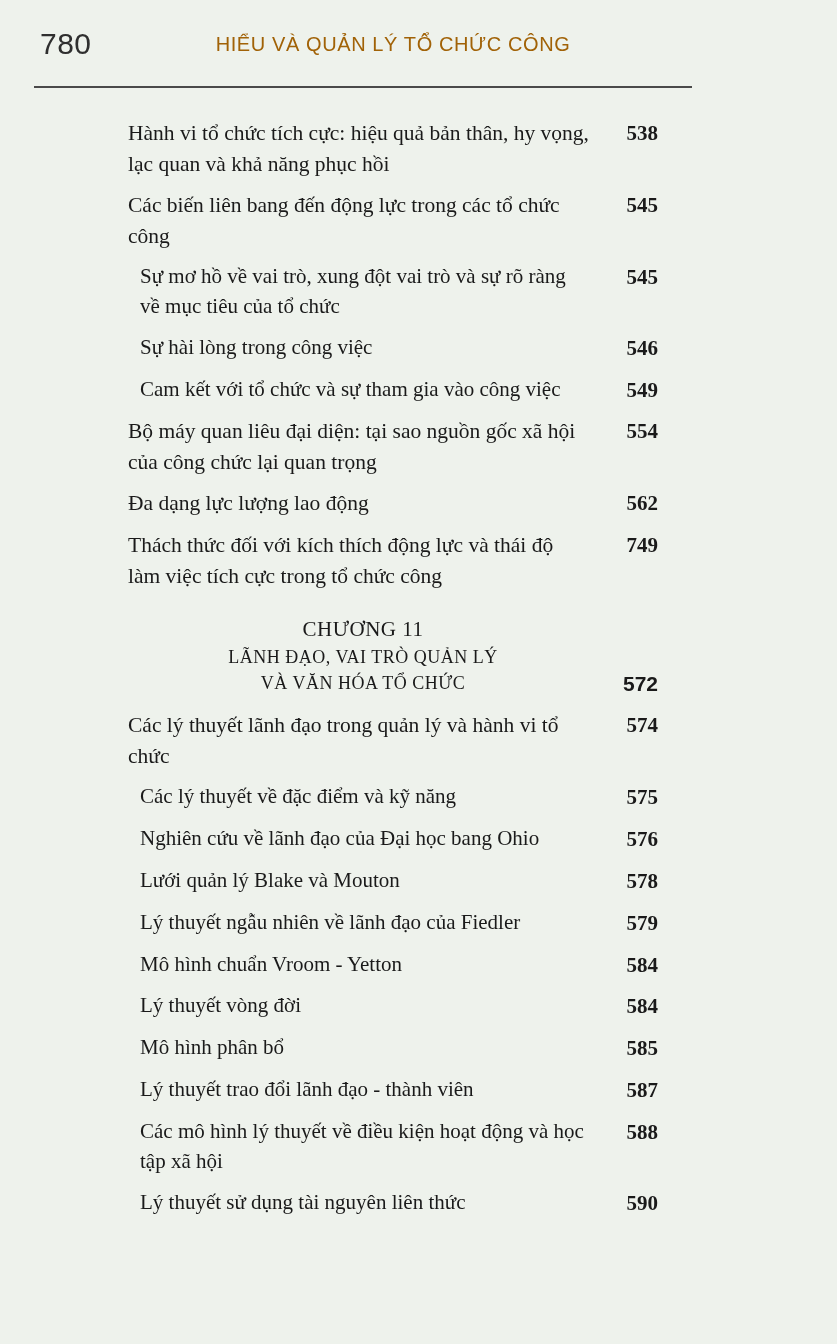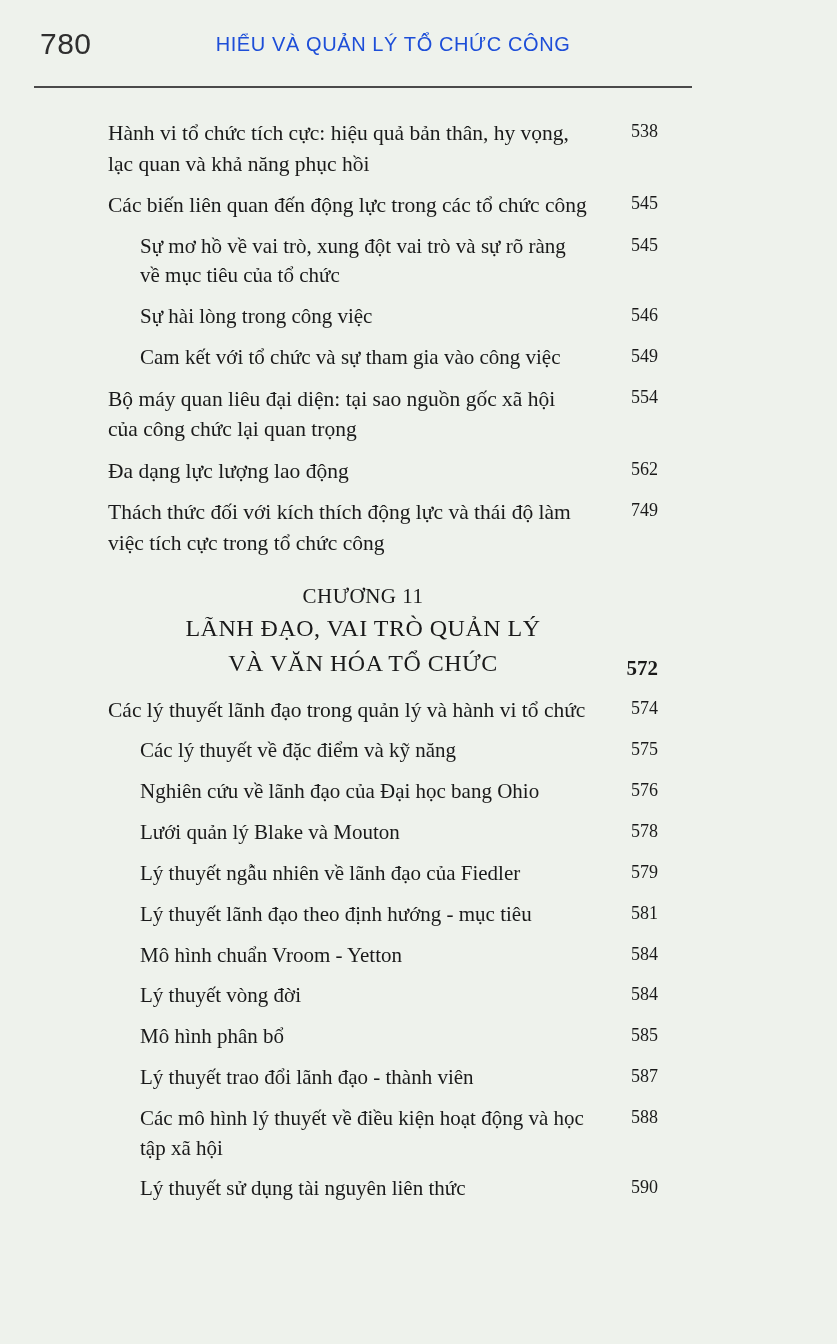--- a/index.html
+++ b/index.html
@@ -37,21 +37,21 @@
     color: #2f2f2f;
     width: 150px;
     letter-spacing: 0.5px;
   }
   .header-title {
     flex: 1;
     text-align: center;
     font-family: "Liberation Sans", sans-serif;
     font-size: 20px;
     letter-spacing: 0.6px;
-    color: #1d4ed8;
+    color: #a16207;
     margin-left: -90px;
   }
   .header-rule {
     position: absolute;
     left: 34px;
     right: 34px;
     bottom: 0;
     height: 2px;
     background: #4a4a4a;
   }
@@ -66,29 +66,29 @@
     justify-content: space-between;
     margin-bottom: 11px;
     line-height: 1.42;
   }
   .toc-text {
     font-size: 21.5px;
     padding-right: 16px;
     max-width: 600px;
   }
   .toc-page {
-    font-size: 18px;
-    font-weight: normal;
+    font-size: 21px;
+    font-weight: bold;
     min-width: 52px;
     text-align: right;
     white-space: nowrap;
     padding-top: 1px;
   }
   .level-1 .toc-text {
-    margin-left: 64px;
+    margin-left: 84px;
   }
   .level-2 .toc-text {
     margin-left: 96px;
     font-size: 21px;
   }
   .level-1 .toc-page,
   .level-2 .toc-page {
     margin-right: 24px;
   }
   
@@ -99,31 +99,31 @@
   .chapter-lines {
     text-align: center;
     font-family: Liberation Serif, serif;
   }
   .chapter-num {
     font-size: 21px;
     letter-spacing: 0.5px;
     margin-bottom: 2px;
   }
   .chapter-title-line {
-    font-size: 24px;
+    font-size: 18px;
     letter-spacing: 0.5px;
     line-height: 1.45;
   }
   .chapter-page {
     position: absolute;
     right: 24px;
     bottom: 0;
     font-size: 21px;
     font-weight: bold;
-    font-family: Liberation Serif, serif;
+    font-family: Liberation Sans, sans-serif;
   }
   .chapter-block-spacer {
     height: 6px;
   }
 </style>
 </head>
 <body>
 
 <div class="page">
 
@@ -133,21 +133,21 @@
     <div class="header-rule"></div>
   </div>
 
   <div class="toc">
     <div id="entries-before">
         <div class="toc-entry level-1">
           <div class="toc-text">Hành vi tổ chức tích cực: hiệu quả bản thân, hy vọng, lạc quan và khả năng phục hồi</div>
           <div class="toc-page">538</div>
         </div>
         <div class="toc-entry level-1">
-          <div class="toc-text">Các biến liên quan đến động lực trong các tổ chức công</div>
+          <div class="toc-text">Các biến liên bang đến động lực trong các tổ chức công</div>
           <div class="toc-page">545</div>
         </div>
         <div class="toc-entry level-2">
           <div class="toc-text">Sự mơ hồ về vai trò, xung đột vai trò và sự rõ ràng về mục tiêu của tổ chức</div>
           <div class="toc-page">545</div>
         </div>
         <div class="toc-entry level-2">
           <div class="toc-text">Sự hài lòng trong công việc</div>
           <div class="toc-page">546</div>
         </div>
@@ -194,24 +194,20 @@
         </div>
         <div class="toc-entry level-2">
           <div class="toc-text">Lưới quản lý Blake và Mouton</div>
           <div class="toc-page">578</div>
         </div>
         <div class="toc-entry level-2">
           <div class="toc-text">Lý thuyết ngẫu nhiên về lãnh đạo của Fiedler</div>
           <div class="toc-page">579</div>
         </div>
         <div class="toc-entry level-2">
-          <div class="toc-text">Lý thuyết lãnh đạo theo định hướng - mục tiêu</div>
-          <div class="toc-page">581</div>
-        </div>
-        <div class="toc-entry level-2">
           <div class="toc-text">Mô hình chuẩn Vroom - Yetton</div>
           <div class="toc-page">584</div>
         </div>
         <div class="toc-entry level-2">
           <div class="toc-text">Lý thuyết vòng đời</div>
           <div class="toc-page">584</div>
         </div>
         <div class="toc-entry level-2">
           <div class="toc-text">Mô hình phân bổ</div>
           <div class="toc-page">585</div>

